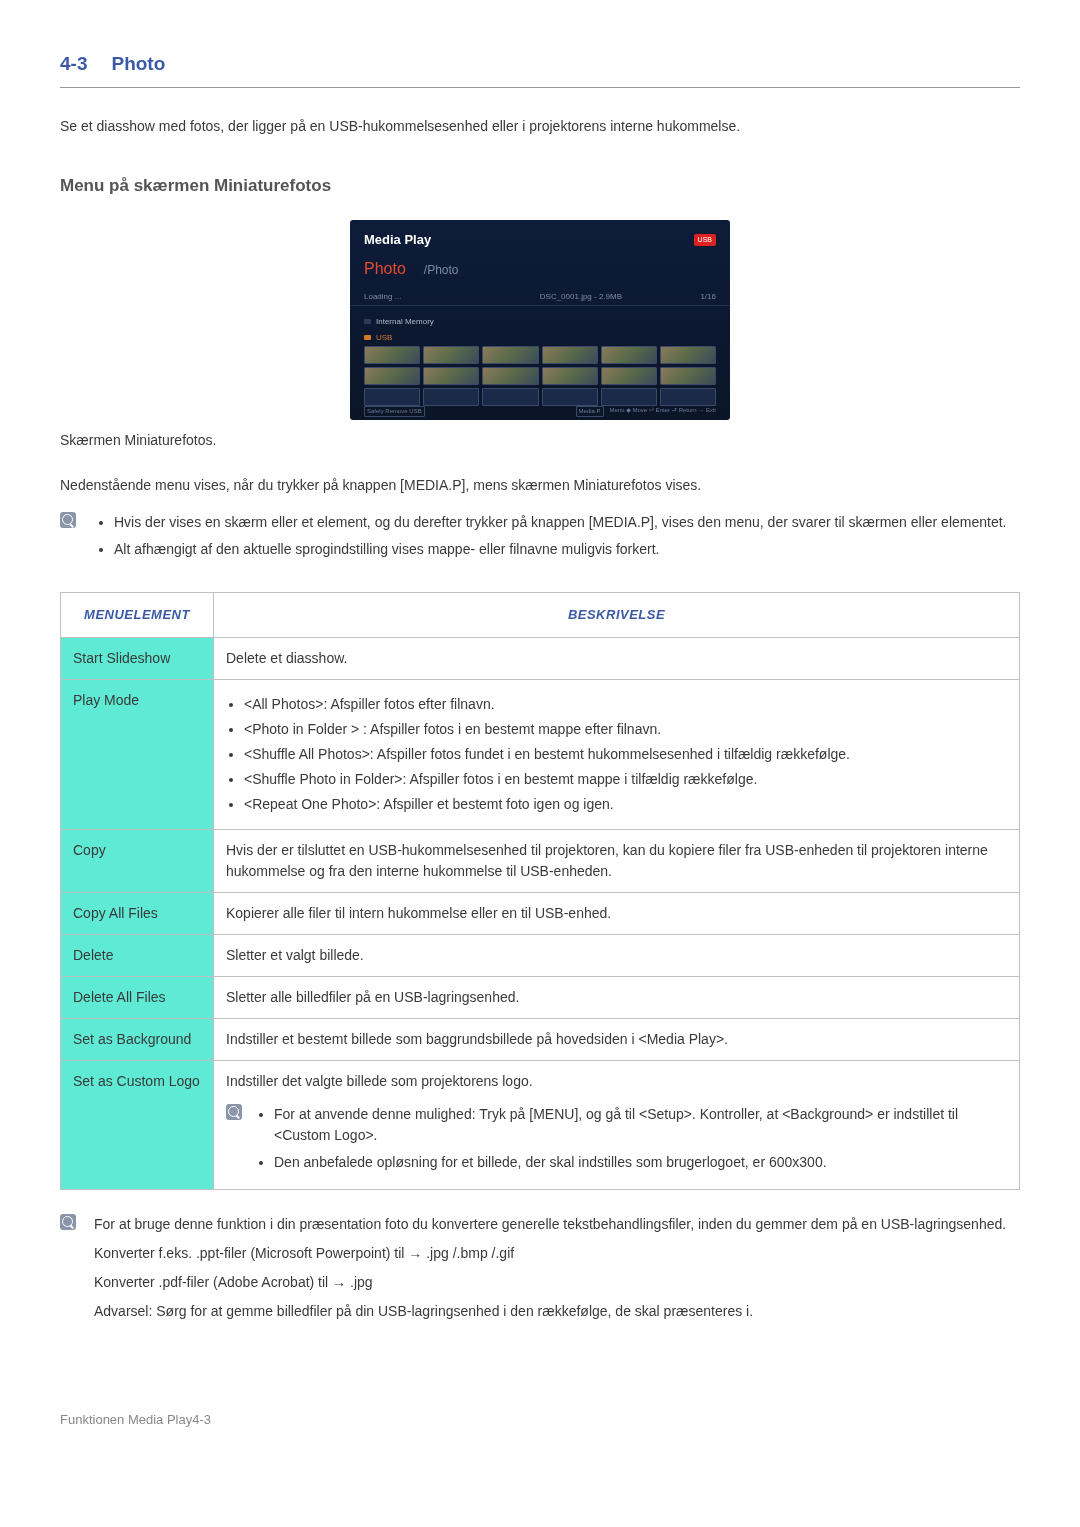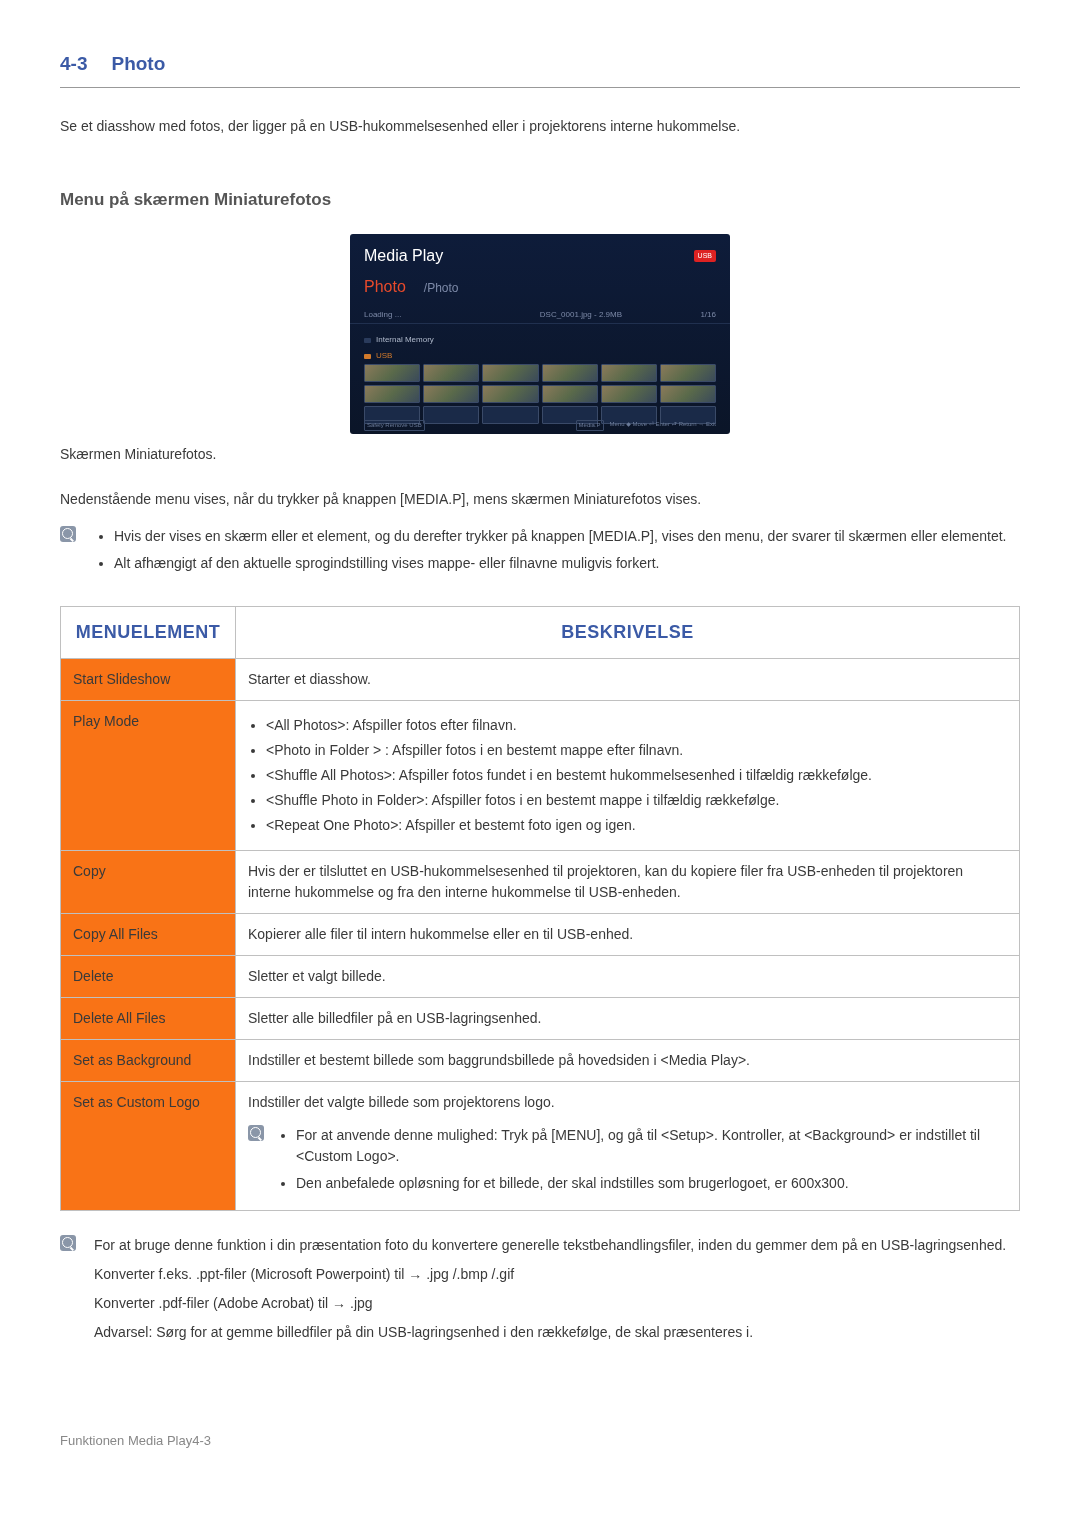--- a/index.html
+++ b/index.html
@@ -25,21 +25,21 @@
       font-size: 19px;
       font-weight: bold;
       margin-right: 24px;
     }
     .section-title {
       color: #3b5aa6;
       font-size: 19px;
       font-weight: bold;
     }
     .intro-text {
-      margin-bottom: 50px;
+      margin-bottom: 36px;
       font-size: 14px;
     }
     .subsection-title {
       font-size: 17px;
       font-weight: bold;
       color: #555;
       margin-bottom: 22px;
     }
     .screenshot-container {
       text-align: center;
@@ -55,22 +55,22 @@
       color: #fff;
     }
     .ui-title-row {
       display: flex;
       justify-content: space-between;
       align-items: center;
       padding: 10px 14px 5px;
       font-size: 12px;
     }
     .ui-title {
-      font-weight: 400;
-      font-size: 16px;
+      font-weight: 700;
+      font-size: 13px;
     }
     .ui-usb-badge {
       background: #d22;
       color: #fff;
       font-size: 7px;
       padding: 1px 4px;
       border-radius: 2px;
     }
     .ui-photo-row {
       display: flex;
@@ -203,34 +203,35 @@
     .note-list li {
       margin-bottom: 6px;
     }
     table.menu-table {
       width: 100%;
       border-collapse: collapse;
       margin-bottom: 24px;
     }
     table.menu-table th {
       color: #3b5aa6;
-      font-size: 18px;
+      font-size: 13px;
       font-weight: bold;
       padding: 12px 8px;
       border: 1px solid #c0c0c0;
       letter-spacing: 0.5px;
+      font-style: italic;
     }
     table.menu-table td {
       border: 1px solid #c0c0c0;
       padding: 10px 12px;
       vertical-align: top;
     }
     table.menu-table td.label-cell {
-      background: #f97316;
-      width: 175px;
+      background: #5eead4;
+      width: 153px;
     }
     .cell-list {
       list-style: disc;
       padding-left: 18px;
     }
     .cell-list li {
       margin: 4px 0;
     }
     .inner-note {
       display: flex;
@@ -344,21 +345,21 @@
 <table class="menu-table">
   <thead>
     <tr>
       <th>MENUELEMENT</th>
       <th>BESKRIVELSE</th>
     </tr>
   </thead>
   <tbody>
     <tr>
       <td class="label-cell">Start Slideshow</td>
-      <td>Starter et diasshow.</td>
+      <td>Delete et diasshow.</td>
     </tr>
     <tr>
       <td class="label-cell">Play Mode</td>
       <td>
         <ul class="cell-list">
           <li>&lt;All Photos&gt;: Afspiller fotos efter filnavn.</li>
           <li>&lt;Photo in Folder &gt; : Afspiller fotos i en bestemt mappe efter filnavn.</li>
           <li>&lt;Shuffle All Photos&gt;: Afspiller fotos fundet i en bestemt hukommelsesenhed i tilfældig rækkefølge.</li>
           <li>&lt;Shuffle Photo in Folder&gt;: Afspiller fotos i en bestemt mappe i tilfældig rækkefølge.</li>
           <li>&lt;Repeat One Photo&gt;: Afspiller et bestemt foto igen og igen.</li>

